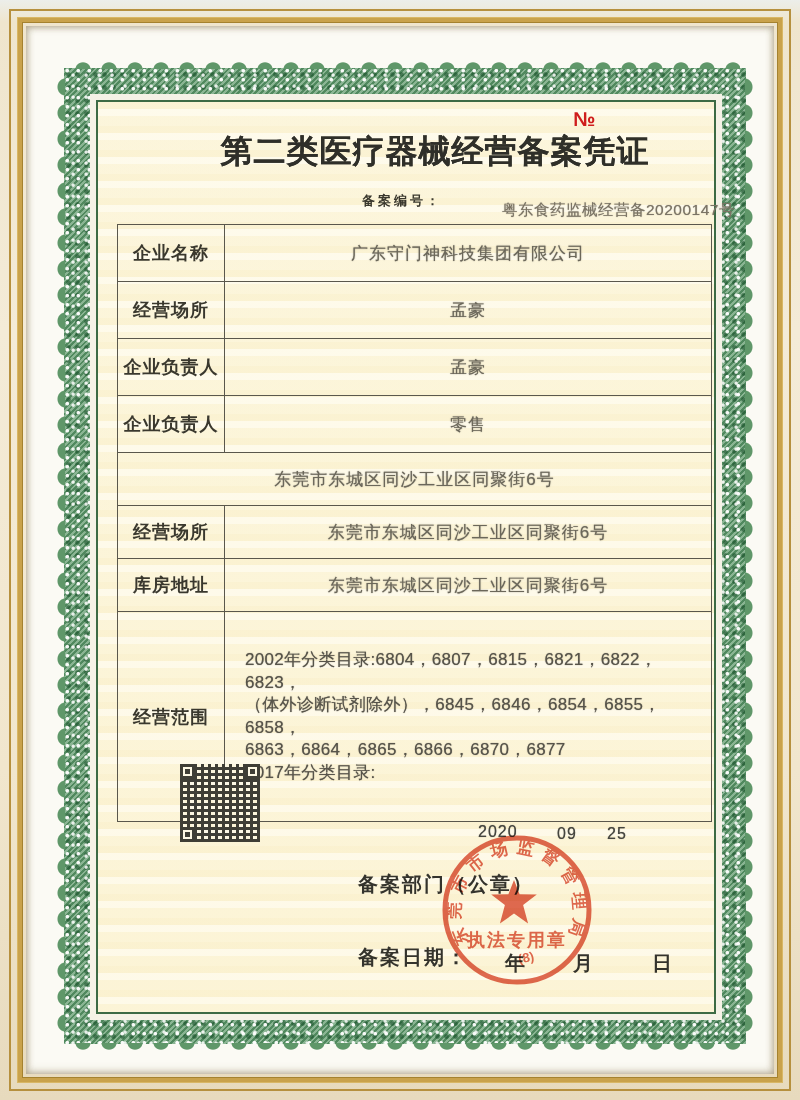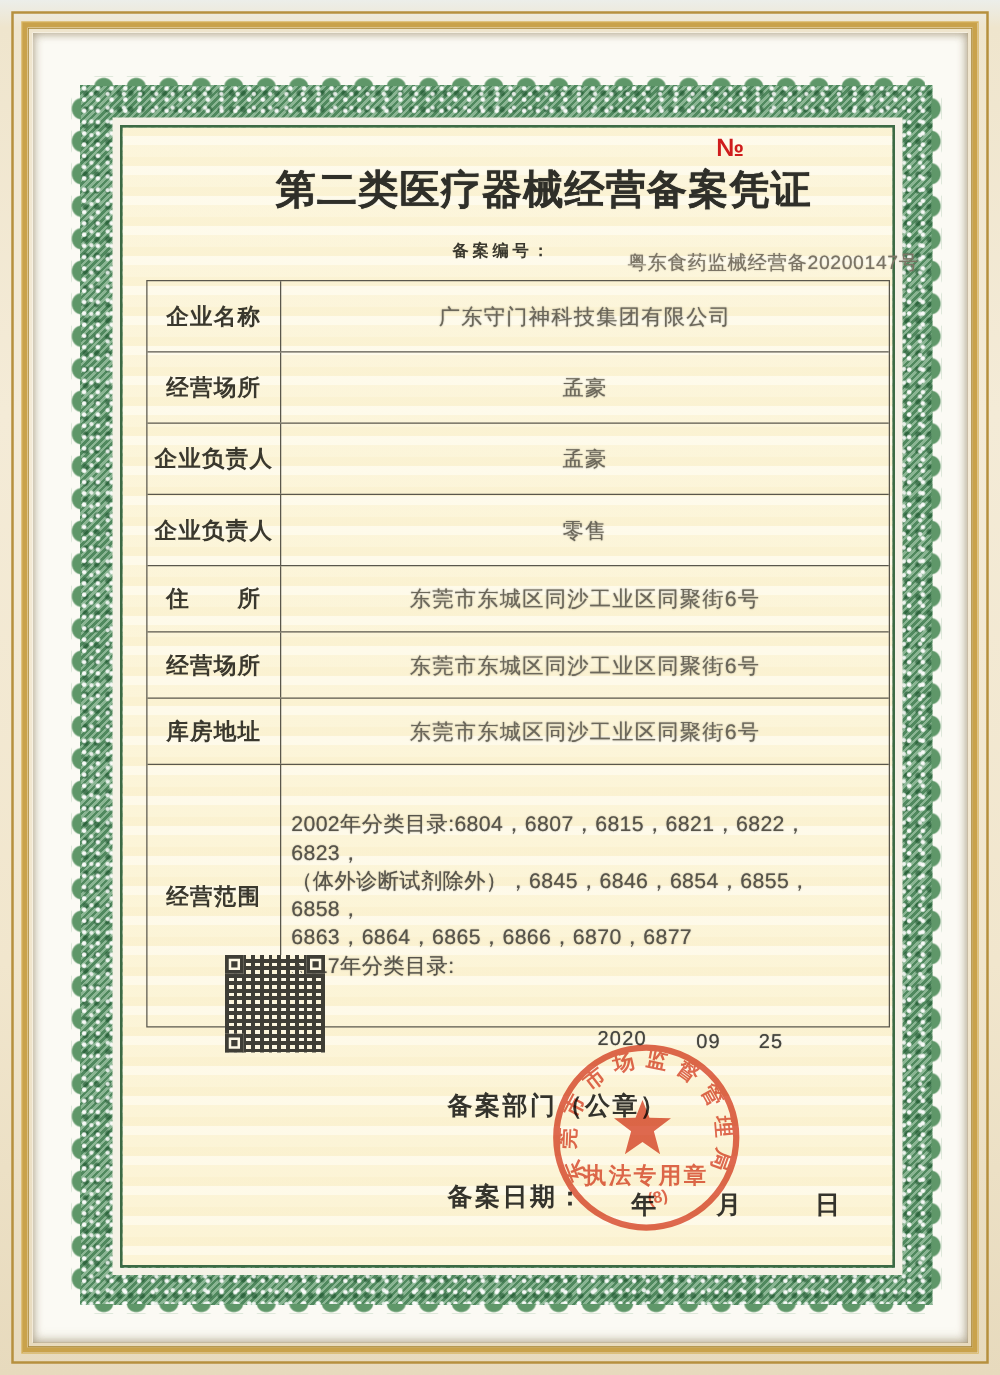--- a/index.html
+++ b/index.html
@@ -45,21 +45,21 @@
   .filing-value{left:502px;top:200px;font-size:15.5px;color:#7b7465;letter-spacing:.5px;text-shadow:0 0 1px rgba(123,116,101,.8);}
   
   .cert-table{left:117px;top:224px;width:593px;height:596px;border:1.2px solid #5a574c;display:flex;flex-direction:column;}
   .row{display:flex;border-top:1px solid #5a574c;}
   .row:first-child{border-top:none;}
   .cell-label{width:106px;flex:0 0 106px;border-right:1px solid #5a574c;display:flex;align-items:center;justify-content:center;
     font-size:18px;font-weight:bold;color:#3a382e;letter-spacing:1px;text-align:center;}
   .cell-value{flex:1;display:flex;align-items:center;justify-content:center;
     font-size:17px;color:#6b675a;letter-spacing:1px;text-shadow:0 0 1.2px rgba(107,103,90,.85);}
   .cell-value.scope{justify-content:flex-start;}
-  .scope-block{padding:0 10px 0 8px;font-size:17px;line-height:22.5px;color:#57544a;letter-spacing:.3px;text-shadow:0 0 1px rgba(87,84,74,.8);}
+  .scope-block{padding:0 10px 0 8px;font-size:17px;line-height:22.5px;color:#57544a;letter-spacing:.3px;text-shadow:0 0 1px rgba(87,84,74,.8);margin-left:12px;}
   
   .qr{left:180px;top:764px;width:80px;height:78px;
     background-color:rgba(253,248,228,.25);
     background-image:
       repeating-linear-gradient(0deg,#3f3e36 0 3px,transparent 3px 6px),
       repeating-linear-gradient(90deg,#3f3e36 0 3px,transparent 3px 7px),
       repeating-linear-gradient(45deg,transparent 0 4px,rgba(253,248,228,.95) 4px 8px);}
   .finder{position:absolute;width:15px;height:15px;border:3px solid #3f3e36;background:#fdf8e4;box-sizing:border-box;}
   .finder i{position:absolute;inset:2px;background:#3f3e36;display:block;}
   .finder.tl{left:0;top:0;} .finder.tr{right:0;top:0;} .finder.bl{left:0;bottom:0;}
@@ -106,21 +106,20 @@
     </div>
     <div class="row" style="height:56px;">
       <div class="cell-label">企业负责人</div>
       <div class="cell-value">孟豪</div>
     </div>
     <div class="row" style="height:56px;">
       <div class="cell-label">企业负责人</div>
       <div class="cell-value">零售</div>
     </div>
     <div class="row" style="height:52px;">
-      <div class="cell-label">住　　所</div>
       <div class="cell-value">东莞市东城区同沙工业区同聚街6号</div>
     </div>
     <div class="row" style="height:52px;">
       <div class="cell-label">经营场所</div>
       <div class="cell-value">东莞市东城区同沙工业区同聚街6号</div>
     </div>
     <div class="row" style="height:52px;">
       <div class="cell-label">库房地址</div>
       <div class="cell-value">东莞市东城区同沙工业区同聚街6号</div>
     </div>

